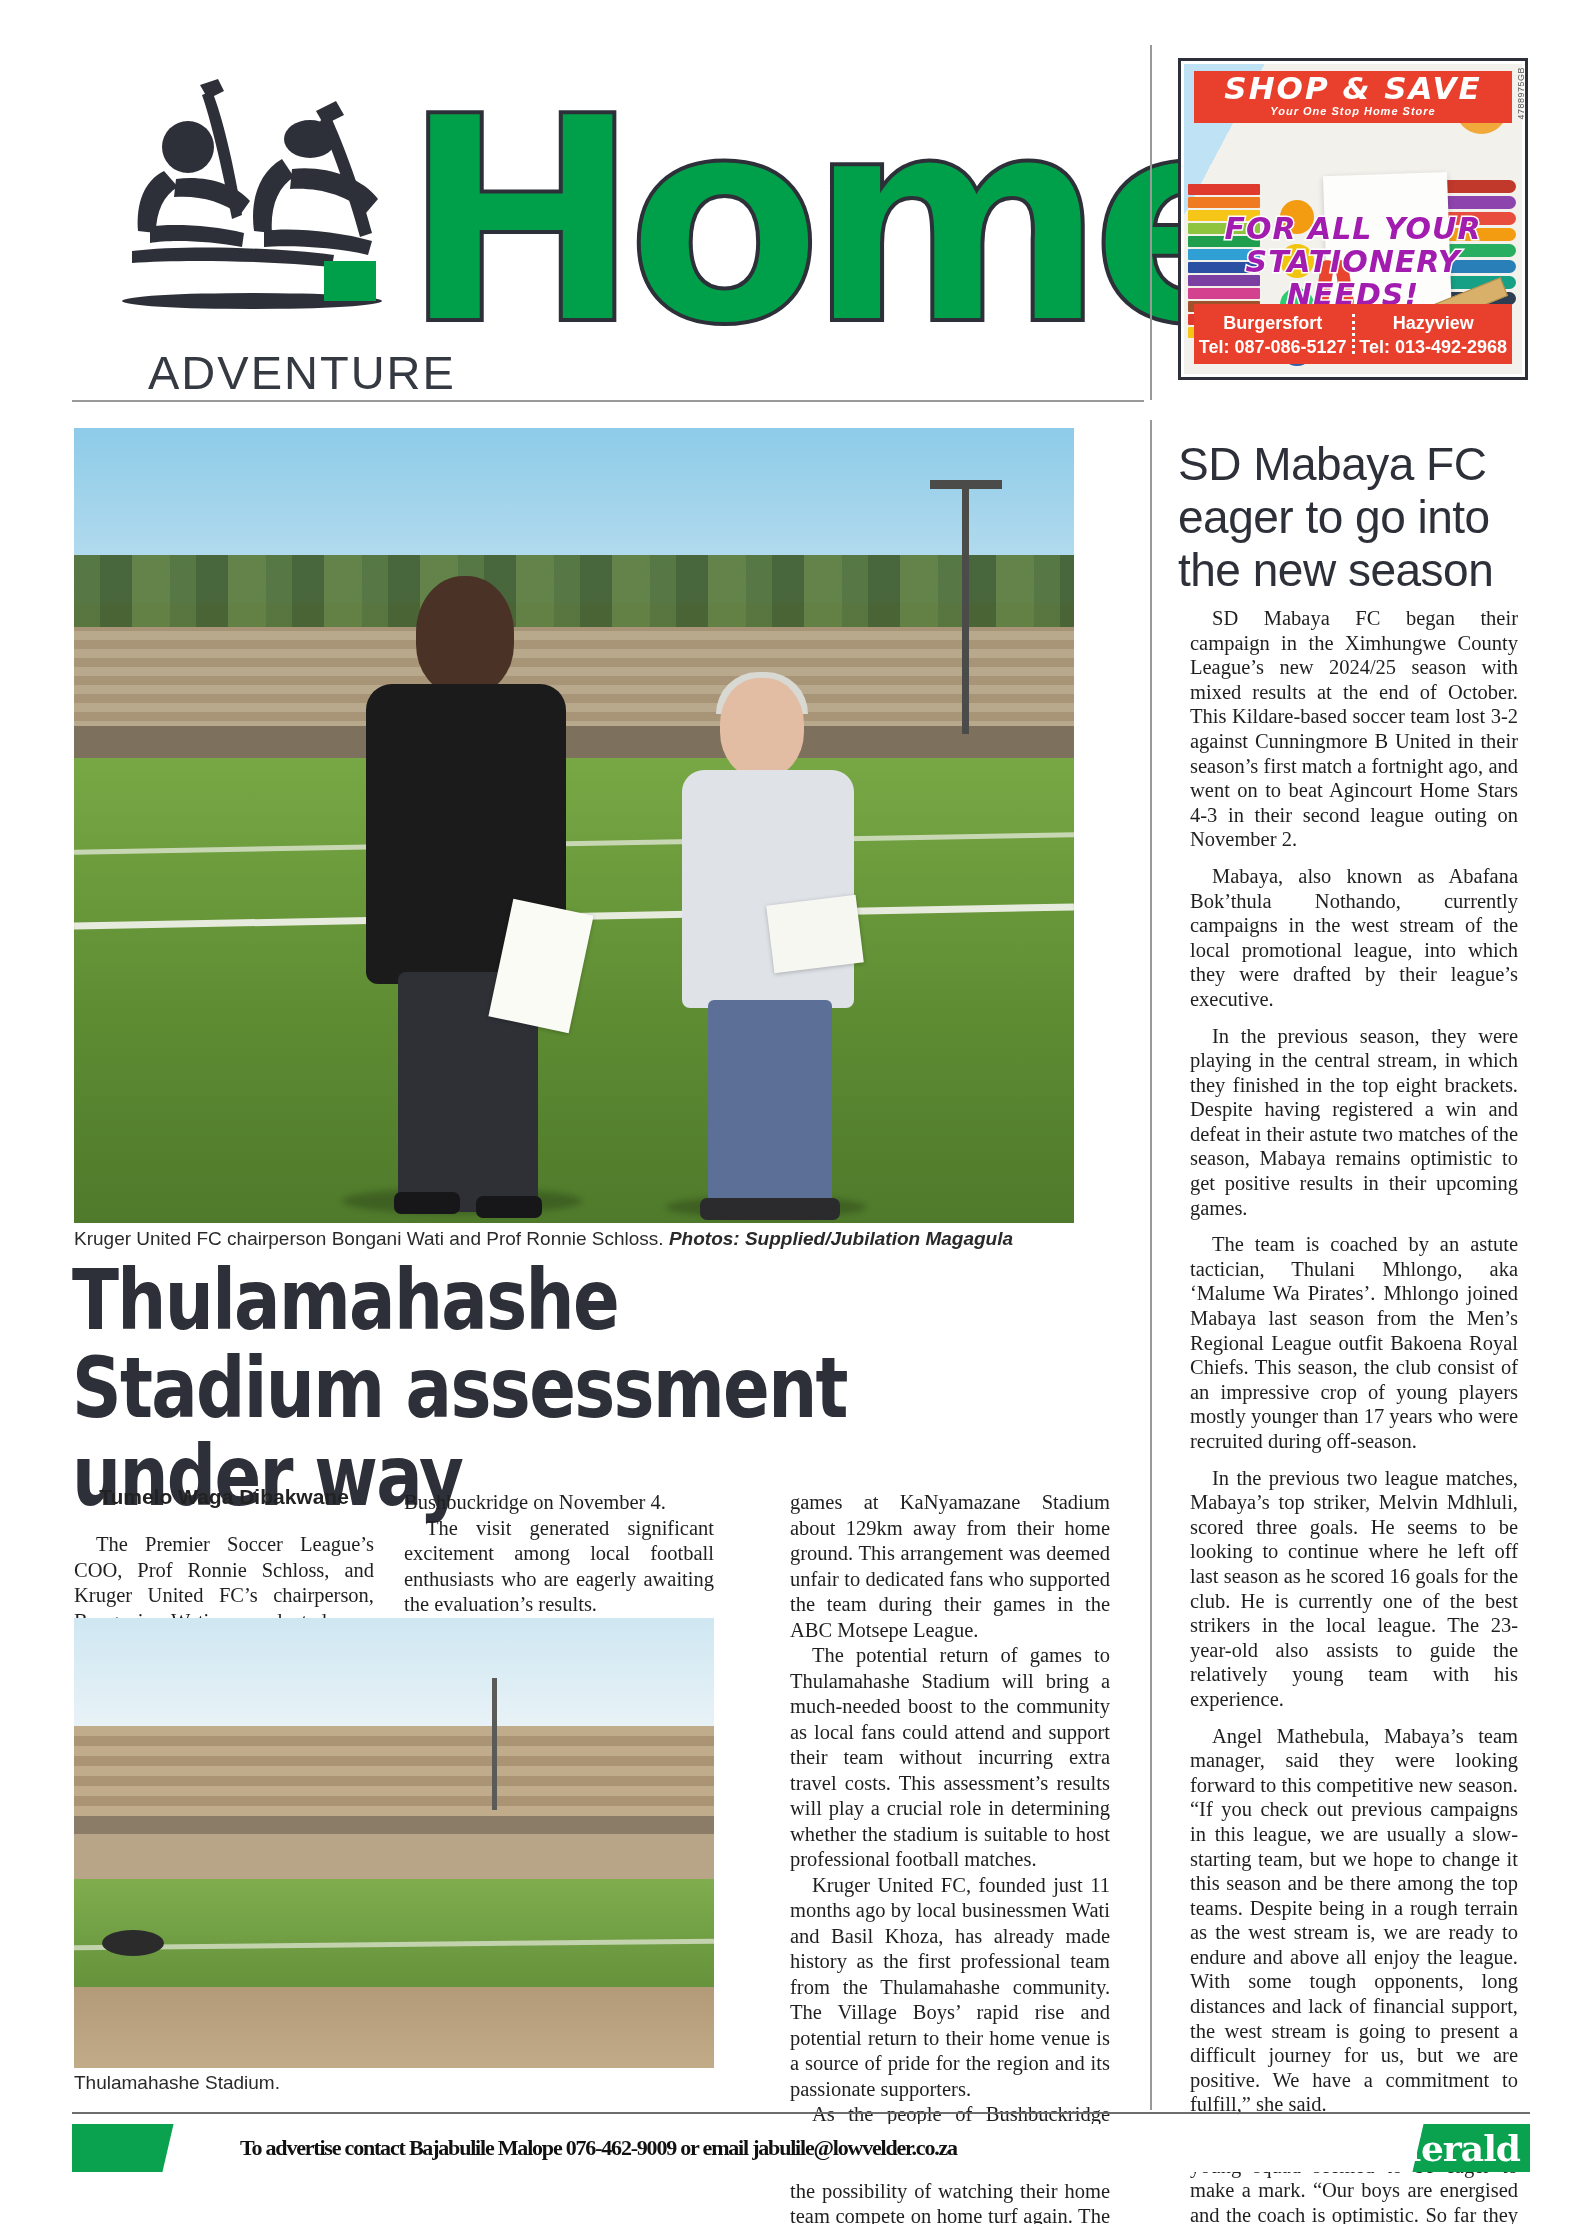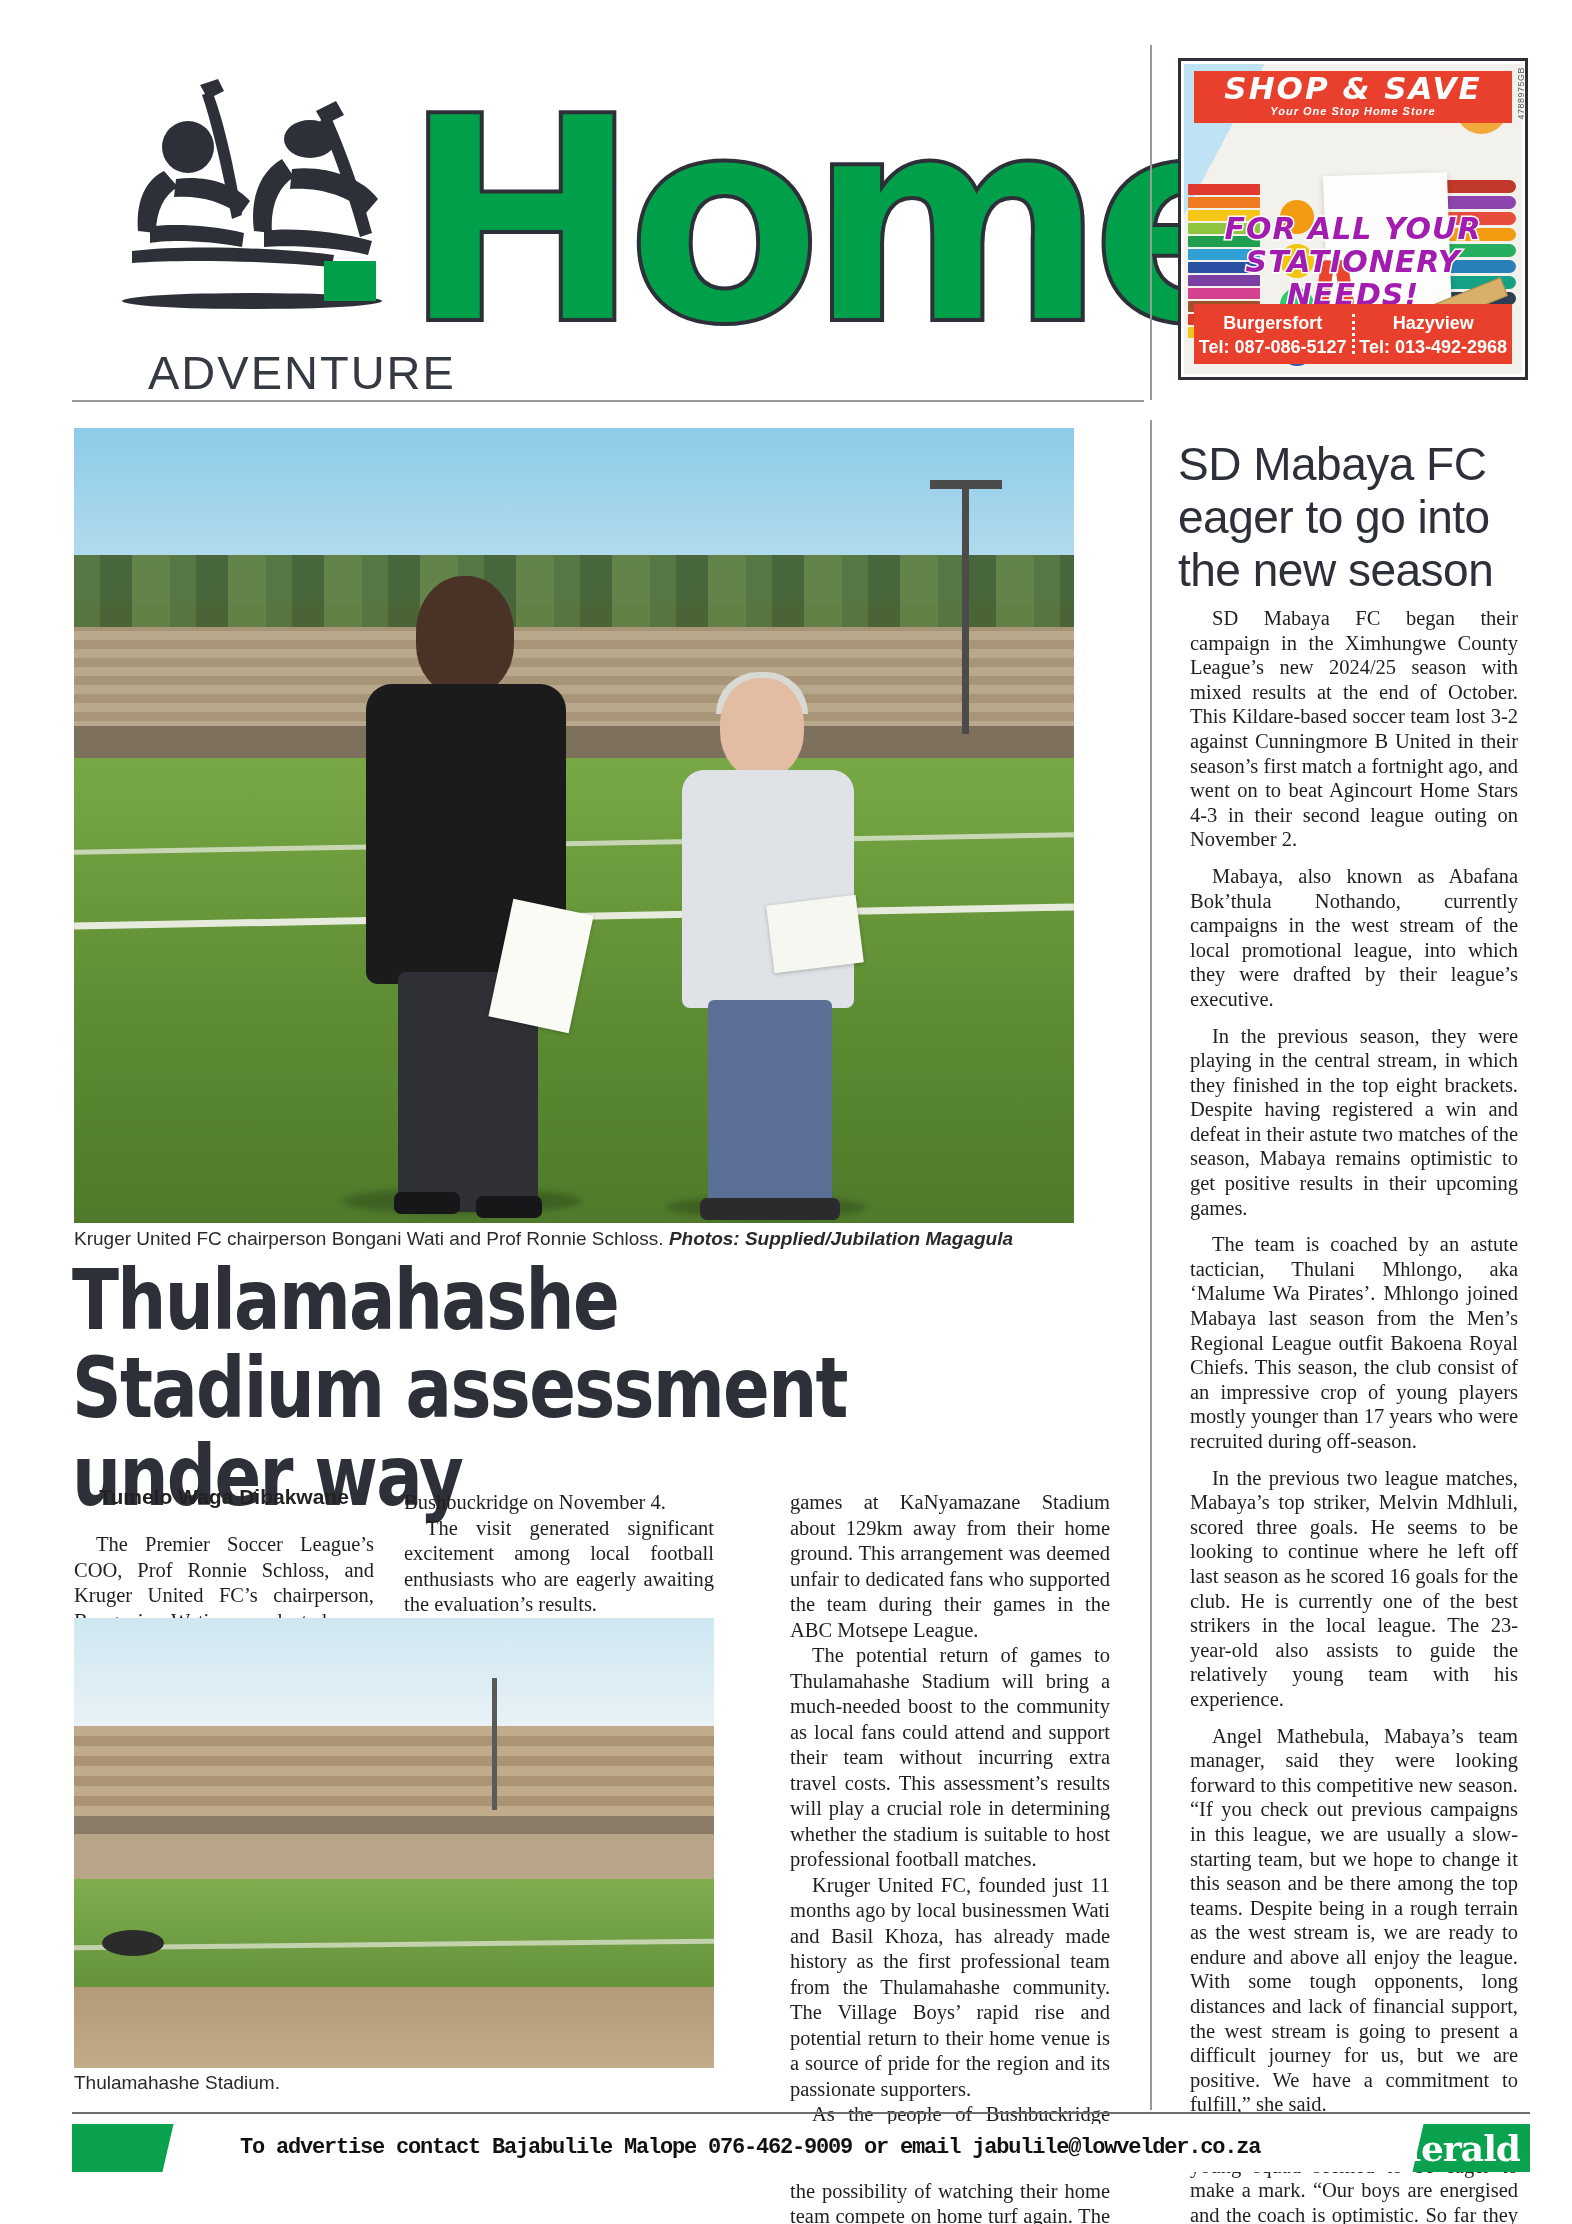--- a/index.html
+++ b/index.html
@@ -181,21 +181,21 @@
   .footer {
     position:absolute; left:72px; top:2124px; width:1458px; height:48px;
     background:#0aa24f; overflow:hidden;
   }
   .footer-white {
     position:absolute; left:96px; top:0; right:112px; height:48px; background:#fff;
     transform: skewX(-13deg);
   }
   .footer-text {
     position:absolute; left:168px; top:0; height:48px; line-height:48px;
-    font-family:Liberation Mono, monospace; font-weight:bold; font-size:22px;
+    font-family:Liberation Serif, serif; font-weight:bold; font-size:22px;
     letter-spacing:-1.2px; color:#111;
   }
   .footer-logo { position:absolute; right:10px; top:0; height:48px; display:flex; align-items:center; }
   .footer-logo-kicker {
     font-family:"Liberation Sans", sans-serif; font-size:8px; font-weight:bold;
     color:#fff; letter-spacing:1px; writing-mode:vertical-rl; transform:rotate(180deg);
     margin-right:2px;
   }
   .footer-logo-word {
     font-family:"DejaVu Serif", serif; font-weight:bold; font-size:36px;

